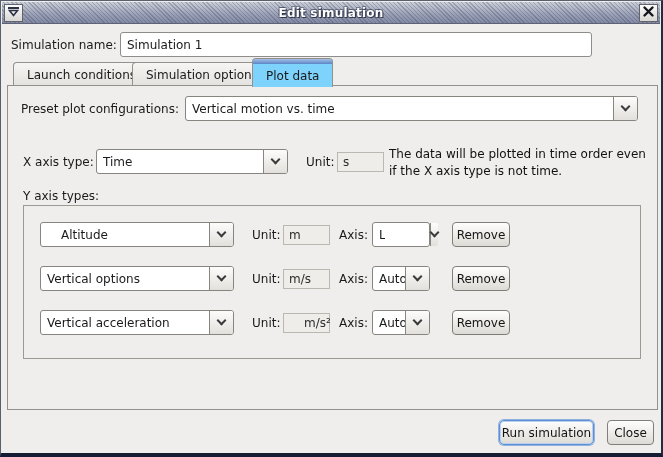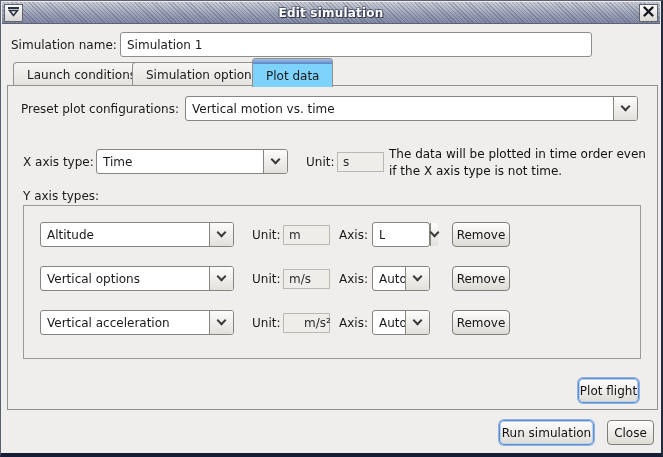--- a/index.html
+++ b/index.html
@@ -172,21 +172,21 @@
       </div>
   </div>
   <div class="label" style="left:305px; top:154px; z-index:5;">Unit:</div>
   <div class="unitbox" style="left:336px; top:151px; width:47px; z-index:5;">s</div>
   <div class="note" style="left:388px; top:145px; width:262px; z-index:5;">The data will be plotted in time order even if the X axis type is not time.</div>
 
   <div class="label" style="left:22px; top:188px; z-index:5;">Y axis types:</div>
   <div class="groupbox" style="z-index:5;">
 
     <div>
-      <div class="combo" style="left:16px; top:16px; width:194px;">
+      <div class="combo" style="left:16px; top:16px; width:194px;padding-left:14px;">
         <div class="combo-text">Altitude</div>
         <div class="combo-btn">
             <div class="chevron"></div>
           </div>
       </div>
       <div class="label" style="left:228px; top:22px;">Unit:</div>
       <div class="unitbox" style="left:259px; top:19px; width:47px;">m</div>
       <div class="label" style="left:315px; top:22px;">Axis:</div>
       <div class="combo" style="left:348px; top:16px; width:58px;gap:45px;">
         <div class="combo-text">Left</div>
@@ -229,18 +229,17 @@
       <div class="combo" style="left:348px; top:104px; width:58px;">
         <div class="combo-text">Auto</div>
         <div class="combo-btn">
             <div class="chevron"></div>
           </div>
       </div>
       <div class="btn" style="left:428px; top:104px; width:58px;">Remove</div>
     </div>
   </div>
 
-  <div class="btn focus" style="left:577px; top:377px; width:61px; z-index:5;">Plot flight</div>
 
   <div class="btn focus" style="left:498px; top:419px; width:95px;">Run simulation</div>
   <div class="btn" style="left:606px; top:419px; width:47px;">Close</div>
 
 </div>
 
 </body></html>

